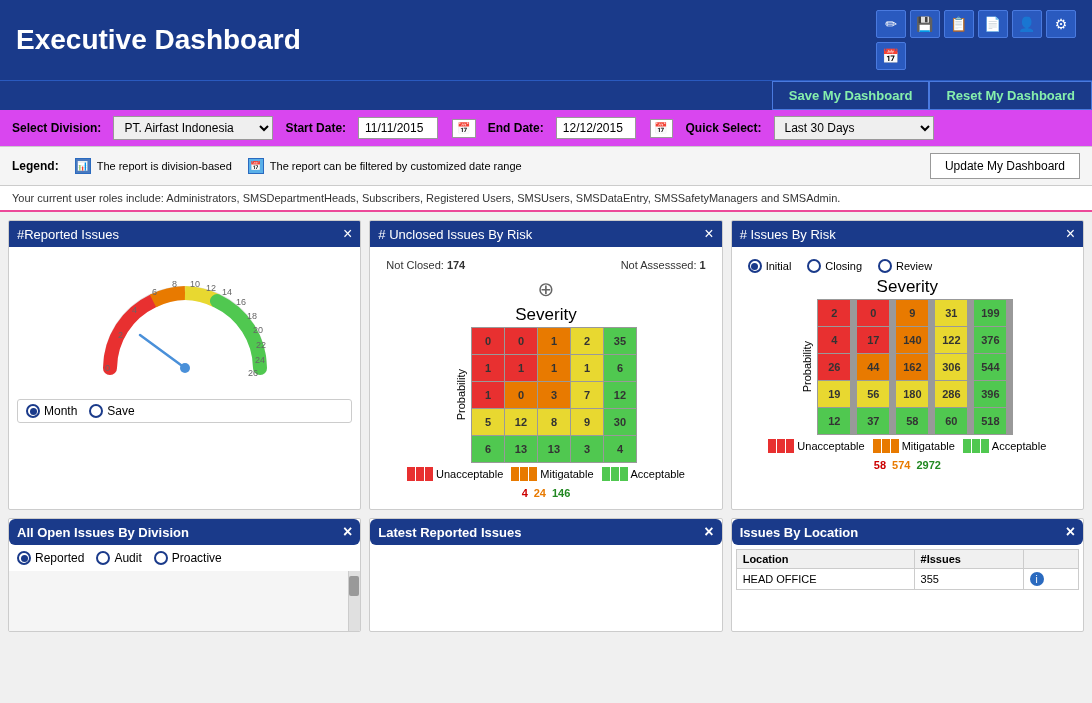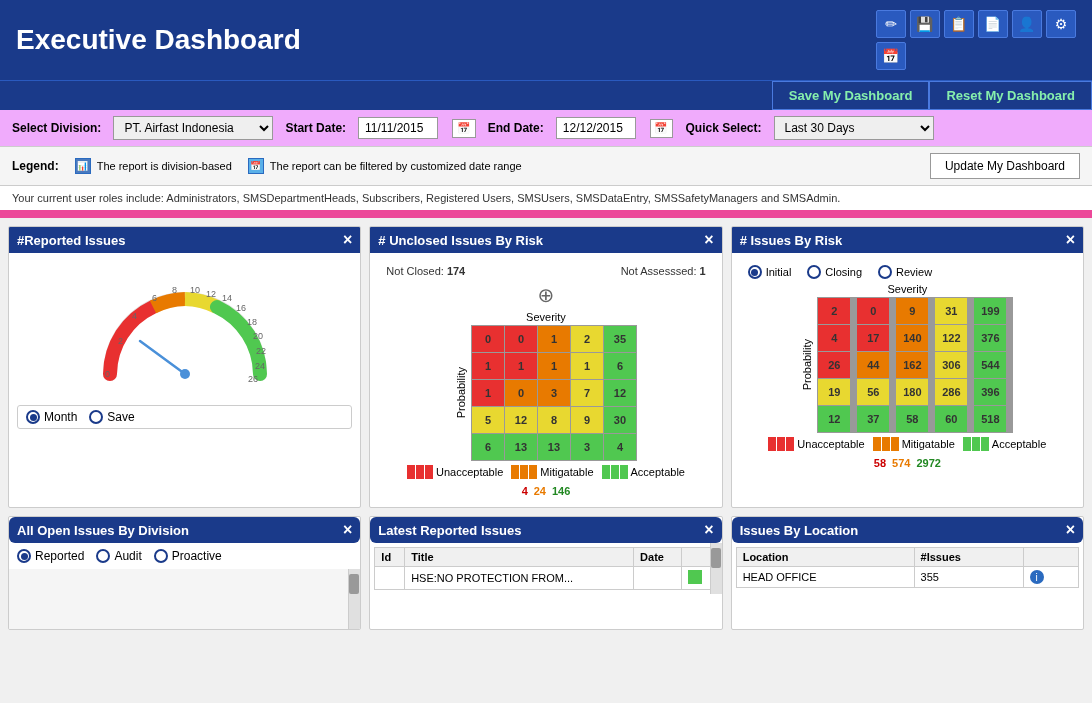--- a/index.html
+++ b/index.html
@@ -10,60 +10,60 @@
     .header-title { font-size: 28px; font-weight: bold; color: white; }
     .header-icons { display: flex; gap: 4px; flex-direction: column; }
     .header-icons-row { display: flex; gap: 4px; }
     .header-icon-btn { width: 30px; height: 28px; background: #2a5abf; border: 1px solid #4a7adf; color: white; cursor: pointer; display: flex; align-items: center; justify-content: center; font-size: 14px; border-radius: 2px; }
 
     
     .top-actions { background: #1a3a8a; display: flex; justify-content: flex-end; border-top: 1px solid #2a5abf; }
     .top-btn { background: #1a3a8a; color: #86efac; border: 1px solid #4a7adf; padding: 6px 16px; cursor: pointer; font-size: 13px; font-weight: bold; }
 
     
-    .toolbar { background: #f0abfc; padding: 6px 12px; display: flex; align-items: center; gap: 12px; border-bottom: 1px solid #ccc; flex-wrap: wrap; }
+    .toolbar { background: #d946ef; padding: 6px 12px; display: flex; align-items: center; gap: 12px; border-bottom: 1px solid #ccc; flex-wrap: wrap; }
     .toolbar-label { font-weight: bold; font-size: 12px; }
     .toolbar-select { padding: 3px 6px; border: 1px solid #999; font-size: 12px; min-width: 160px; }
     .toolbar-input { padding: 3px 6px; border: 1px solid #999; font-size: 12px; width: 80px; }
     .cal-btn { padding: 2px 4px; border: 1px solid #999; background: white; cursor: pointer; font-size: 11px; margin-left: 2px; }
 
     
     .legend-bar { background: #f5f5f5; padding: 6px 12px; display: flex; align-items: center; gap: 16px; border-bottom: 1px solid #ccc; flex-wrap: wrap; }
     .legend-item { display: flex; align-items: center; gap: 6px; font-size: 11px; }
     .legend-icon { width: 16px; height: 16px; background: #4a90d9; border: 1px solid #2a6abf; display: flex; align-items: center; justify-content: center; }
     .legend-icon2 { width: 16px; height: 16px; background: #5aa5e8; border: 1px solid #2a6abf; display: flex; align-items: center; justify-content: center; }
     .update-btn { margin-left: auto; padding: 5px 14px; border: 1px solid #999; background: white; cursor: pointer; font-size: 12px; }
 
     
-    .roles-notice { background: white; padding: 6px 12px; font-size: 11px; color: #333; border-bottom: 8px solid #ec4899; }
+    .roles-notice { background: white; padding: 6px 12px; font-size: 11px; color: #333; border-bottom: 2px solid #ec4899; }
 
     
     .dashboard { padding: 8px; display: grid; grid-template-columns: 1fr 1fr 1fr; gap: 8px; }
 
     
     .widget { background: white; border: 1px solid #ccc; border-radius: 2px; overflow: hidden; }
-    .widget-header { background: #1a3a8a; color: white; padding: 5px 8px; display: flex; justify-content: space-between; align-items: center; font-weight: bold; font-size: 13px; }
+    .widget-header { background: #1a3a8a; color: white; padding: 5px 8px; display: flex; justify-content: space-between; align-items: center; font-weight: normal; font-size: 13px; }
     .widget-close { color: white; cursor: pointer; font-size: 16px; line-height: 1; }
     .widget-body { padding: 8px; }
 
     
     .gauge-container { display: flex; flex-direction: column; align-items: center; padding: 8px 0; }
     .gauge-svg { width: 200px; height: 130px; }
     .gauge-stats { text-align: center; font-size: 11px; color: #2a6abf; margin: 4px 0; }
 
     
     .radio-group { display: flex; align-items: center; gap: 12px; padding: 4px 8px; border: 1px solid #ccc; border-radius: 3px; background: white; }
     .radio-item { display: flex; align-items: center; gap: 4px; cursor: pointer; }
     .radio-circle { width: 14px; height: 14px; border-radius: 50%; border: 2px solid #1a3a8a; display: flex; align-items: center; justify-content: center; }
     .radio-circle.selected::after { content: ''; width: 7px; height: 7px; border-radius: 50%; background: #1a3a8a; display: block; }
 
     
     .risk-header { display: flex; justify-content: space-between; font-size: 11px; padding: 4px 8px 2px; color: #333; gap: 47px; }
     .risk-matrix-wrapper { display: flex; flex-direction: column; align-items: center; }
-    .matrix-label-severity { font-size: 11px; text-align: center; margin-bottom: 2px; }
+    .matrix-label-severity { font-size: 17px; text-align: center; margin-bottom: 2px; }
     .matrix-row-wrapper { display: flex; align-items: center; }
     .matrix-prob-label { font-size: 11px; writing-mode: vertical-rl; transform: rotate(180deg); margin-right: 4px; text-align: center; }
     .matrix-grid { display: grid; gap: 1px; background: #999; border: 1px solid #999; }
     .matrix-cell { width: 32px; height: 26px; display: flex; align-items: center; justify-content: center; font-size: 11px; font-weight: bold; color: #333; cursor: pointer; }
     .cell-red { background: #e83030; }
     .cell-orange { background: #e87a00; }
     .cell-yellow { background: #e8d830; }
     .cell-green { background: #50c850; }
 
     
@@ -423,43 +423,20 @@
         <div class="scroll-thumb"></div>
       </div>
     </div>
   </div>
 
   <div class="widget">
     <div class="bottom-widget-header">
       <span>Latest Reported Issues</span>
       <span class="widget-close">×</span>
     </div>
-    <div style="padding:4px; position:relative;">
-      <table class="issues-table">
-        <thead>
-          <tr>
-            <th>Id</th>
-            <th>Title</th>
-            <th>Date</th>
-            <th></th>
-          </tr>
-        </thead>
-        <tbody>
-          <tr>
-            <td></td>
-            <td>HSE:NO PROTECTION FROM...</td>
-            <td></td>
-            <td><span style="display:inline-block;width:14px;height:14px;background:#50c850;"></span></td>
-          </tr>
-        </tbody>
-      </table>
-      <div class="scroll-bar" style="position:absolute;right:0;top:0;height:100%;">
-        <div class="scroll-thumb"></div>
-      </div>
-    </div>
   </div>
 
   <div class="widget">
     <div class="bottom-widget-header">
       <span>Issues By Location</span>
       <span class="widget-close">×</span>
     </div>
     <div style="padding:4px; position:relative;">
       <table class="location-table">
         <thead>

